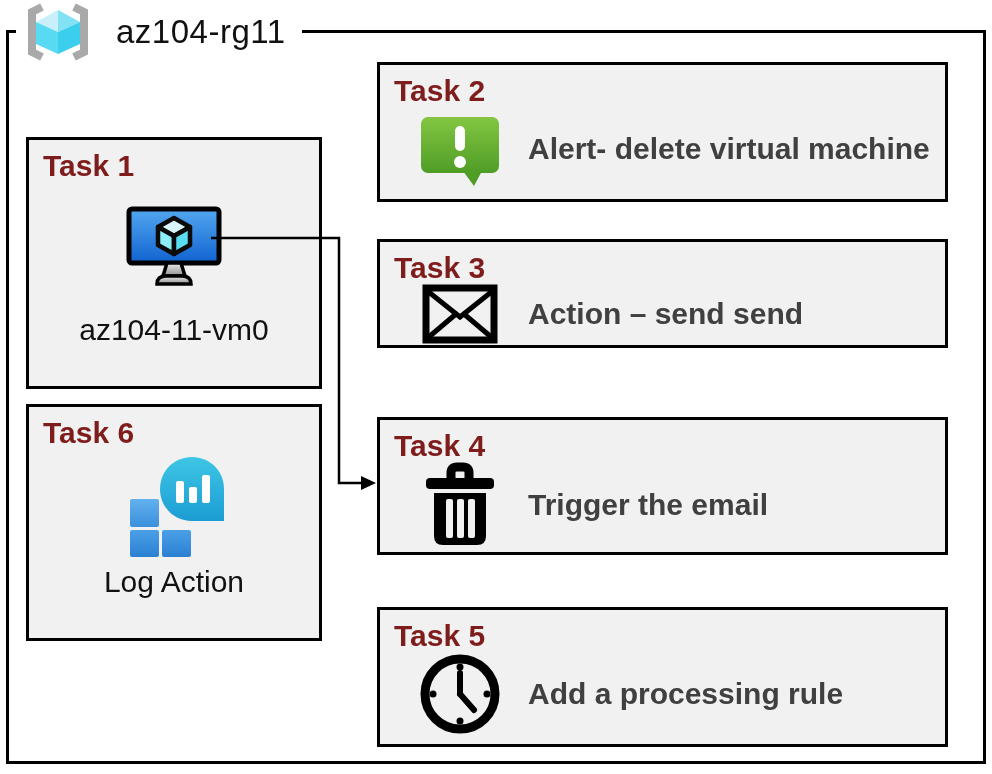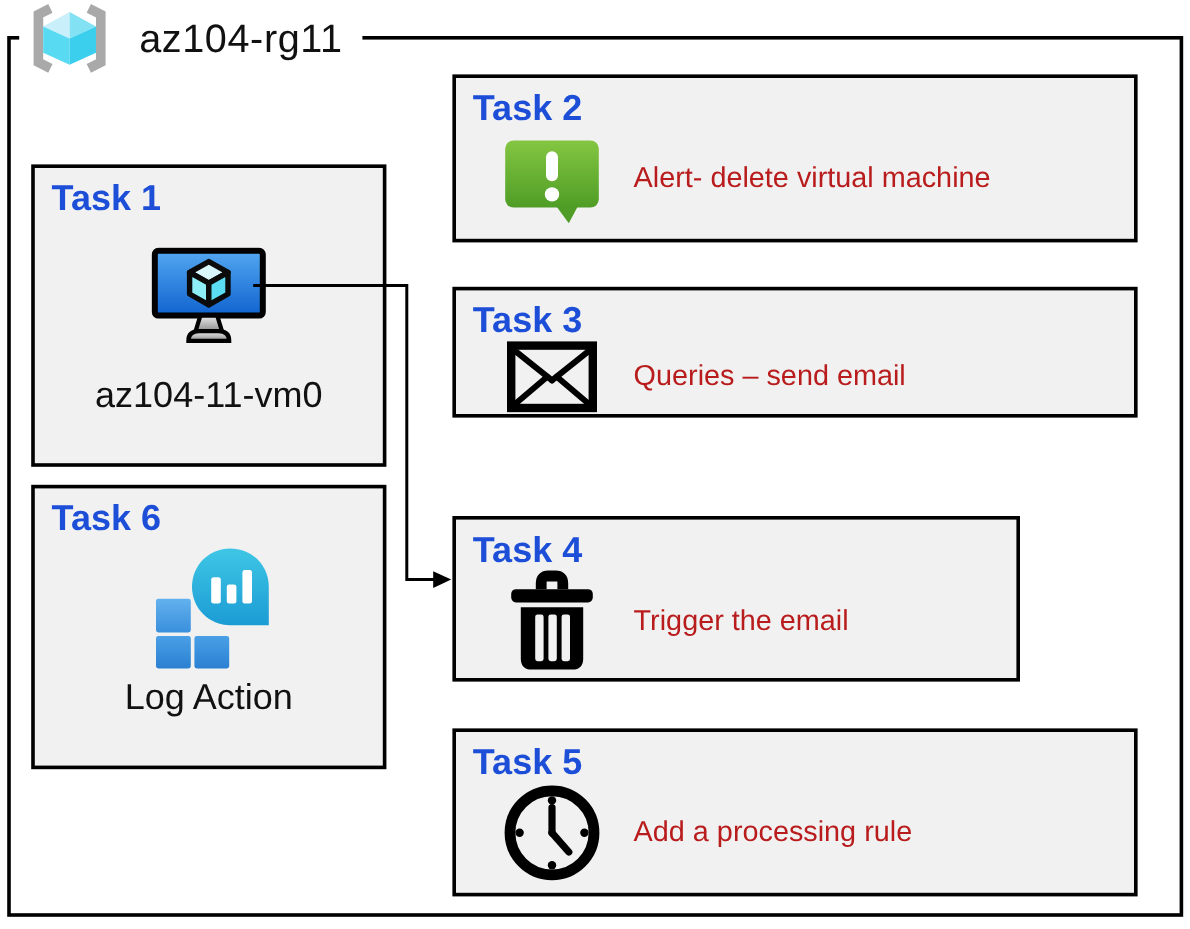--- a/index.html
+++ b/index.html
@@ -6,30 +6,30 @@
   .canvas{position:relative;width:992px;height:774px;background:#ffffff;
           font-family:"Liberation Sans","DejaVu Sans",sans-serif;overflow:hidden;}
   .outer{position:absolute;left:6px;top:30px;width:980px;height:734px;
          border:3px solid #000;box-sizing:border-box;z-index:1;}
   .rg-label{position:absolute;left:16px;top:1px;height:62px;z-index:5;
             display:flex;align-items:center;gap:16px;background:#ffffff;
             padding:0 16px 0 0;}
   .rg-title{font-size:33px;color:#111;letter-spacing:0.5px;text-align:right;}
   .task{position:absolute;background:#f1f1f2;border:3px solid #000;
         box-sizing:border-box;display:flex;flex-direction:column;z-index:2;}
-  .heading{color:#1d4ed8;font-weight:700;font-size:30px;line-height:1.05;
+  .heading{color:#7f1d1d;font-weight:700;font-size:30px;line-height:1.05;
            padding:10px 0 0 14px;}
   
   .task.left .icon-area{flex:1;display:flex;align-items:center;justify-content:center;}
   .task.left .box-label{text-align:center;font-size:30px;color:#111;padding-bottom:39px;}
   
   .task.right .row{flex:1;display:flex;align-items:center;padding-left:34px;
                    gap:22px;padding-bottom:8px;}
   .task.right .icon-cell{width:92px;display:flex;align-items:center;justify-content:center;}
-  .task.right .row-label{font-size:24px;color:#b91c1c;white-space:nowrap;}
+  .task.right .row-label{font-size:30px;color:#404040;white-space:nowrap;font-weight:bold;}
   .connector{position:absolute;left:0;top:0;z-index:4;pointer-events:none;}
   svg{display:block;}
 </style>
 </head>
 <body>
 
 <div class="canvas">
 
   <div class="outer"></div>
 
@@ -132,25 +132,25 @@
         <svg width="76" height="60" viewBox="0 0 76 60">
           <rect x="4" y="4" width="68" height="52" fill="none" stroke="#000" stroke-width="7"></rect>
           <g stroke="#000" stroke-width="5" stroke-linecap="round">
             <line x1="8" y1="9" x2="38" y2="33"></line>
             <line x1="68" y1="9" x2="38" y2="33"></line>
             <line x1="8" y1="52" x2="34" y2="30"></line>
             <line x1="68" y1="52" x2="42" y2="30"></line>
           </g>
         </svg>
       </span>
-      <span class="row-label">Queries – send email</span>
+      <span class="row-label">Action – send send</span>
     </div>
   </div>
 
-  <div class="task right" style="left:377px;top:430px;width:473px;height:138px;">
+  <div class="task right" style="left:377px;top:417px;width:571px;height:138px;">
     <div class="heading">Task 4</div>
     <div class="row">
       <span class="icon-cell">
         <svg width="74" height="86" viewBox="0 0 74 86">
           <path d="M28,16 v-5 q0,-6 6,-6 h6 q6,0 6,6 v5" fill="none" stroke="#000" stroke-width="9"></path>
           <rect x="3" y="16" width="68" height="11" rx="4" fill="#000"></rect>
           <path d="M11,31 h52 v43 q0,9 -9,9 h-34 q-9,0 -9,-9 z" fill="#000"></path>
           <g fill="#f1f1f2">
             <rect x="23" y="37" width="7" height="39" rx="2"></rect>
             <rect x="34" y="37" width="7" height="39" rx="2"></rect>

